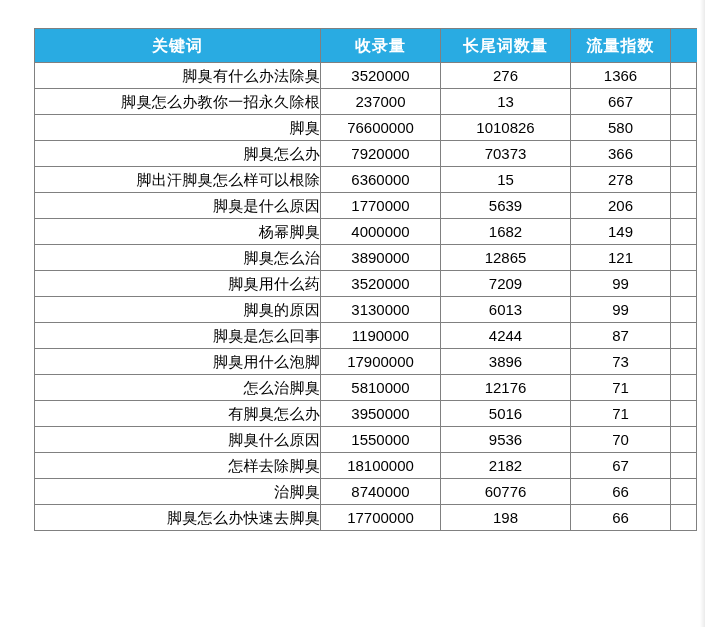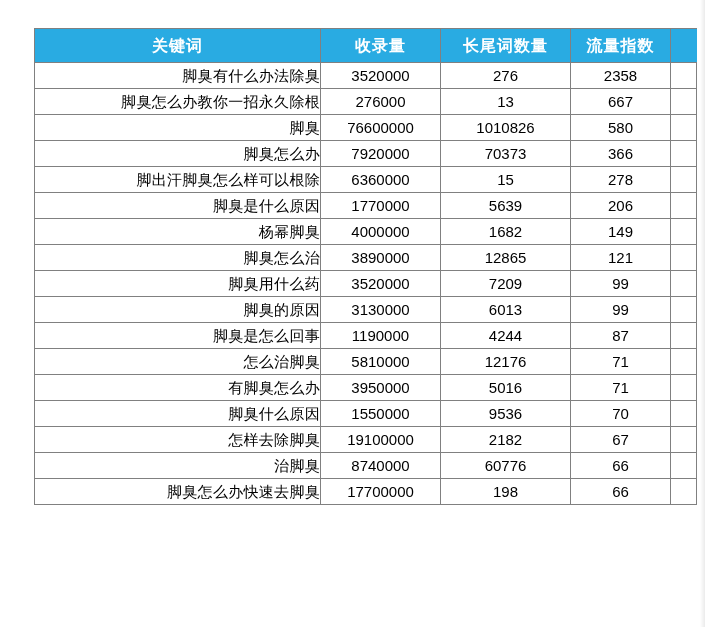--- a/index.html
+++ b/index.html
@@ -106,26 +106,26 @@
           <th>长尾词数量</th>
           <th>流量指数</th>
           <th class="pad-h"></th>
         </tr>
       </thead>
       <tbody>
         <tr>
           <td class="kw">脚臭有什么办法除臭</td>
           <td class="num">3520000</td>
           <td class="long">276</td>
-          <td class="flow">2358</td>
+          <td class="flow">1366</td>
           <td class="pad"></td>
         </tr>
         <tr>
           <td class="kw">脚臭怎么办教你一招永久除根</td>
-          <td class="num">276000</td>
+          <td class="num">237000</td>
           <td class="long">13</td>
           <td class="flow">667</td>
           <td class="pad"></td>
         </tr>
         <tr>
           <td class="kw">脚臭</td>
           <td class="num">76600000</td>
           <td class="long">1010826</td>
           <td class="flow">580</td>
           <td class="pad"></td>
@@ -180,20 +180,27 @@
           <td class="pad"></td>
         </tr>
         <tr>
           <td class="kw">脚臭是怎么回事</td>
           <td class="num">1190000</td>
           <td class="long">4244</td>
           <td class="flow">87</td>
           <td class="pad"></td>
         </tr>
         <tr>
+          <td class="kw">脚臭用什么泡脚</td>
+          <td class="num">17900000</td>
+          <td class="long">3896</td>
+          <td class="flow">73</td>
+          <td class="pad"></td>
+        </tr>
+        <tr>
           <td class="kw">怎么治脚臭</td>
           <td class="num">5810000</td>
           <td class="long">12176</td>
           <td class="flow">71</td>
           <td class="pad"></td>
         </tr>
         <tr>
           <td class="kw">有脚臭怎么办</td>
           <td class="num">3950000</td>
           <td class="long">5016</td>
@@ -202,21 +209,21 @@
         </tr>
         <tr>
           <td class="kw">脚臭什么原因</td>
           <td class="num">1550000</td>
           <td class="long">9536</td>
           <td class="flow">70</td>
           <td class="pad"></td>
         </tr>
         <tr>
           <td class="kw">怎样去除脚臭</td>
-          <td class="num">19100000</td>
+          <td class="num">18100000</td>
           <td class="long">2182</td>
           <td class="flow">67</td>
           <td class="pad"></td>
         </tr>
         <tr>
           <td class="kw">治脚臭</td>
           <td class="num">8740000</td>
           <td class="long">60776</td>
           <td class="flow">66</td>
           <td class="pad"></td>

